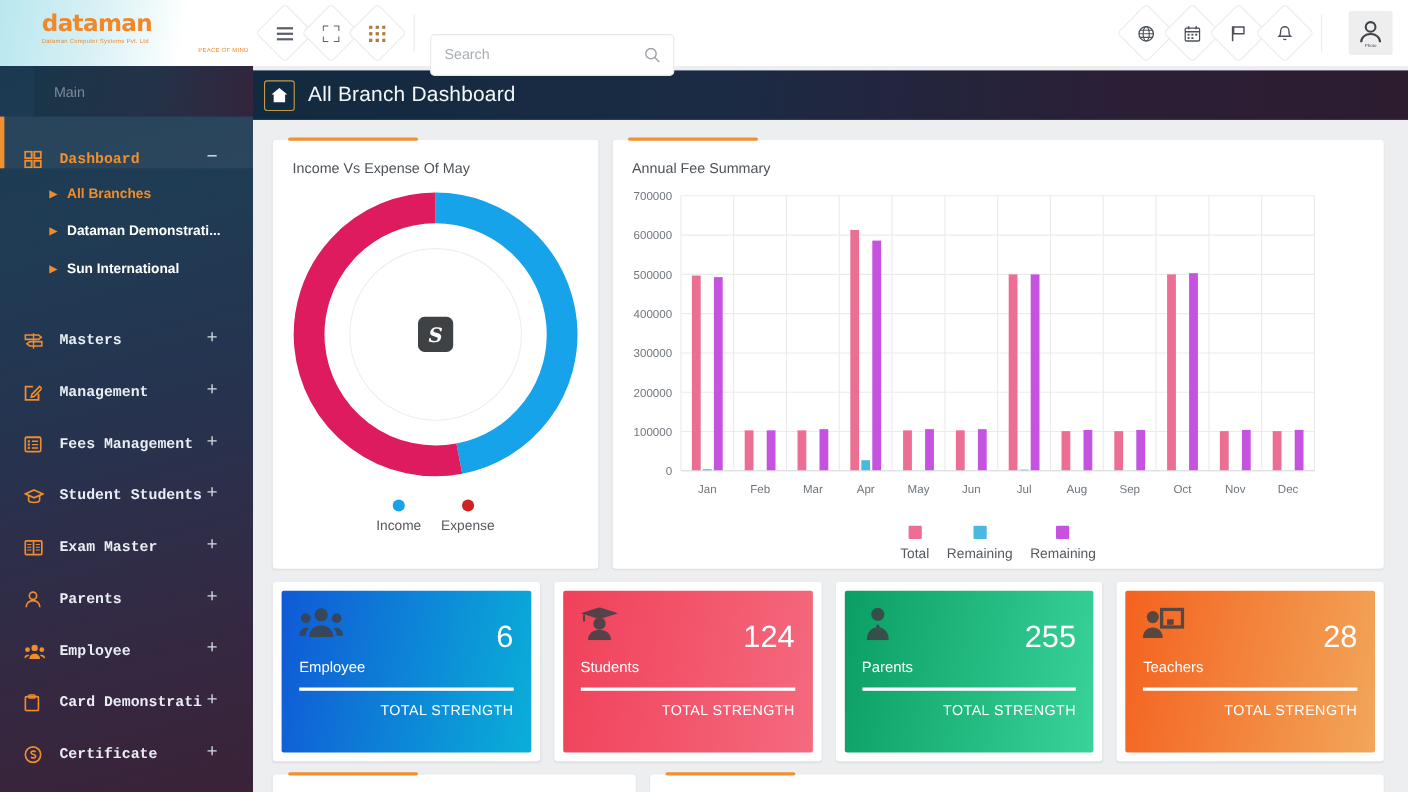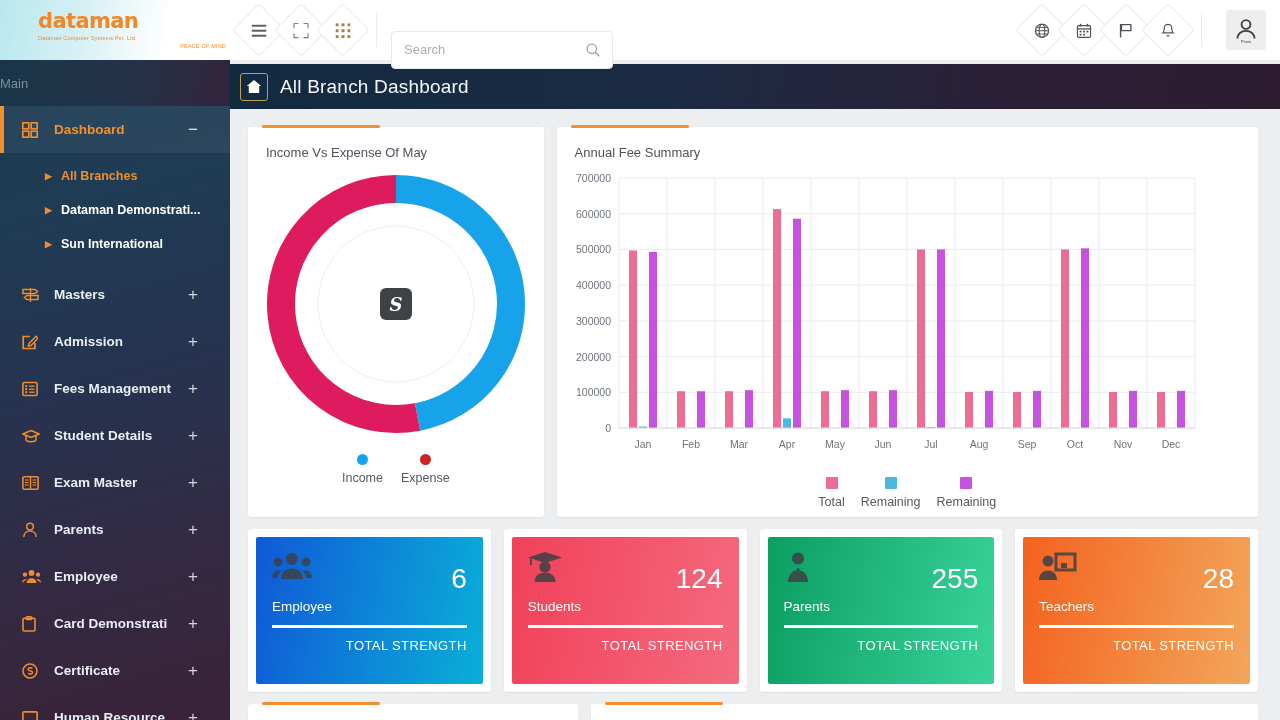--- a/index.html
+++ b/index.html
@@ -68,28 +68,29 @@
   .avatar-label { font-size: 4px; color:#4a4a4a; margin-top:-2px;}
 
   
   .sidebar {
     position: absolute; top: 60px; left: 0; width: 230px; height: 660px;
     background: linear-gradient(165deg, #1b3a52 0%, #1f3c54 22%, #26334f 48%, #332a44 74%, #3a2237 100%);
     overflow: hidden;
     z-index: 30;
   }
   .side-main-label {
-    height: 46px; display: flex; align-items: center; 
+    height: 46px; display: flex; align-items: center; padding-left: 18px;
     font-size: 13px; color: #7d8c99;
     background: linear-gradient(100deg,#193549 0%,#243248 55%,#33243c 100%);
+    margin-left: 31px;
   }
   .nav-item {
-    height: 47px; display: flex; align-items: center;
+    height: 47px; display: flex; align-items: flex-end;
     padding-left: 22px; position: relative;
-    color: #e8eef3; font-size: 13.5px; font-weight: 700;
+    color: #e8eef3; font-size: 13.5px; font-weight: 700; font-family: Liberation Mono, monospace;
   }
   .nav-item.active {
     background: rgba(255,255,255,0.055);
     border-left: 4px solid #f0902e;
     padding-left: 18px;
     color: #f0902e;
   }
   .nav-ico {
     width: 22px; display: flex; align-items: center; justify-content: flex-start;
     color: #ef8d2d; margin-right: 10px;
@@ -335,21 +336,21 @@
     <span class="nav-plus">+</span>
   </div>
 
   <div class="nav-item">
     <span class="nav-ico">
       <svg width="16" height="16" viewBox="0 0 16 16">
         <path d="M13 9v5.5H1.2V2.5H8" fill="none" stroke="#ef8d2d" stroke-width="1.7"></path>
         <path d="M7 9.5l7-7.3 2 2L9 11.5l-2.6.6z" fill="none" stroke="#ef8d2d" stroke-width="1.5"></path>
       </svg>
     </span>
-    <span>Admission</span>
+    <span>Management</span>
     <span class="nav-plus">+</span>
   </div>
 
   <div class="nav-item">
     <span class="nav-ico">
       <svg width="16" height="16" viewBox="0 0 16 16">
         <rect x="0.9" y="1.5" width="14.2" height="13" rx="1.4" fill="none" stroke="#ef8d2d" stroke-width="1.6"></rect>
         <g fill="#ef8d2d">
             <rect x="3.2" y="4.2" width="2" height="2"></rect>
             <rect x="3.2" y="7.2" width="2" height="2"></rect>
@@ -366,21 +367,21 @@
     <span class="nav-plus">+</span>
   </div>
 
   <div class="nav-item">
     <span class="nav-ico">
       <svg width="18" height="16" viewBox="0 0 18 16">
         <path d="M9 2.5L17 6l-8 3.5L1 6z" fill="none" stroke="#ef8d2d" stroke-width="1.6"></path>
         <path d="M4 7.6v4c0 1.2 2.3 2.2 5 2.2s5-1 5-2.2v-4" fill="none" stroke="#ef8d2d" stroke-width="1.5"></path>
       </svg>
     </span>
-    <span>Student Details</span>
+    <span>Student Students</span>
     <span class="nav-plus">+</span>
   </div>
 
   <div class="nav-item">
     <span class="nav-ico">
       <svg width="17" height="16" viewBox="0 0 17 16">
         <rect x="0.9" y="1.8" width="15.2" height="12.4" rx="1.2" fill="none" stroke="#ef8d2d" stroke-width="1.6"></rect>
         <line x1="8.5" y1="2.2" x2="8.5" y2="13.8" stroke="#ef8d2d" stroke-width="1.5"></line>
         <g stroke="#ef8d2d" stroke-width="1.1">
             <line x1="2.8" y1="5" x2="6.5" y2="5"></line>

